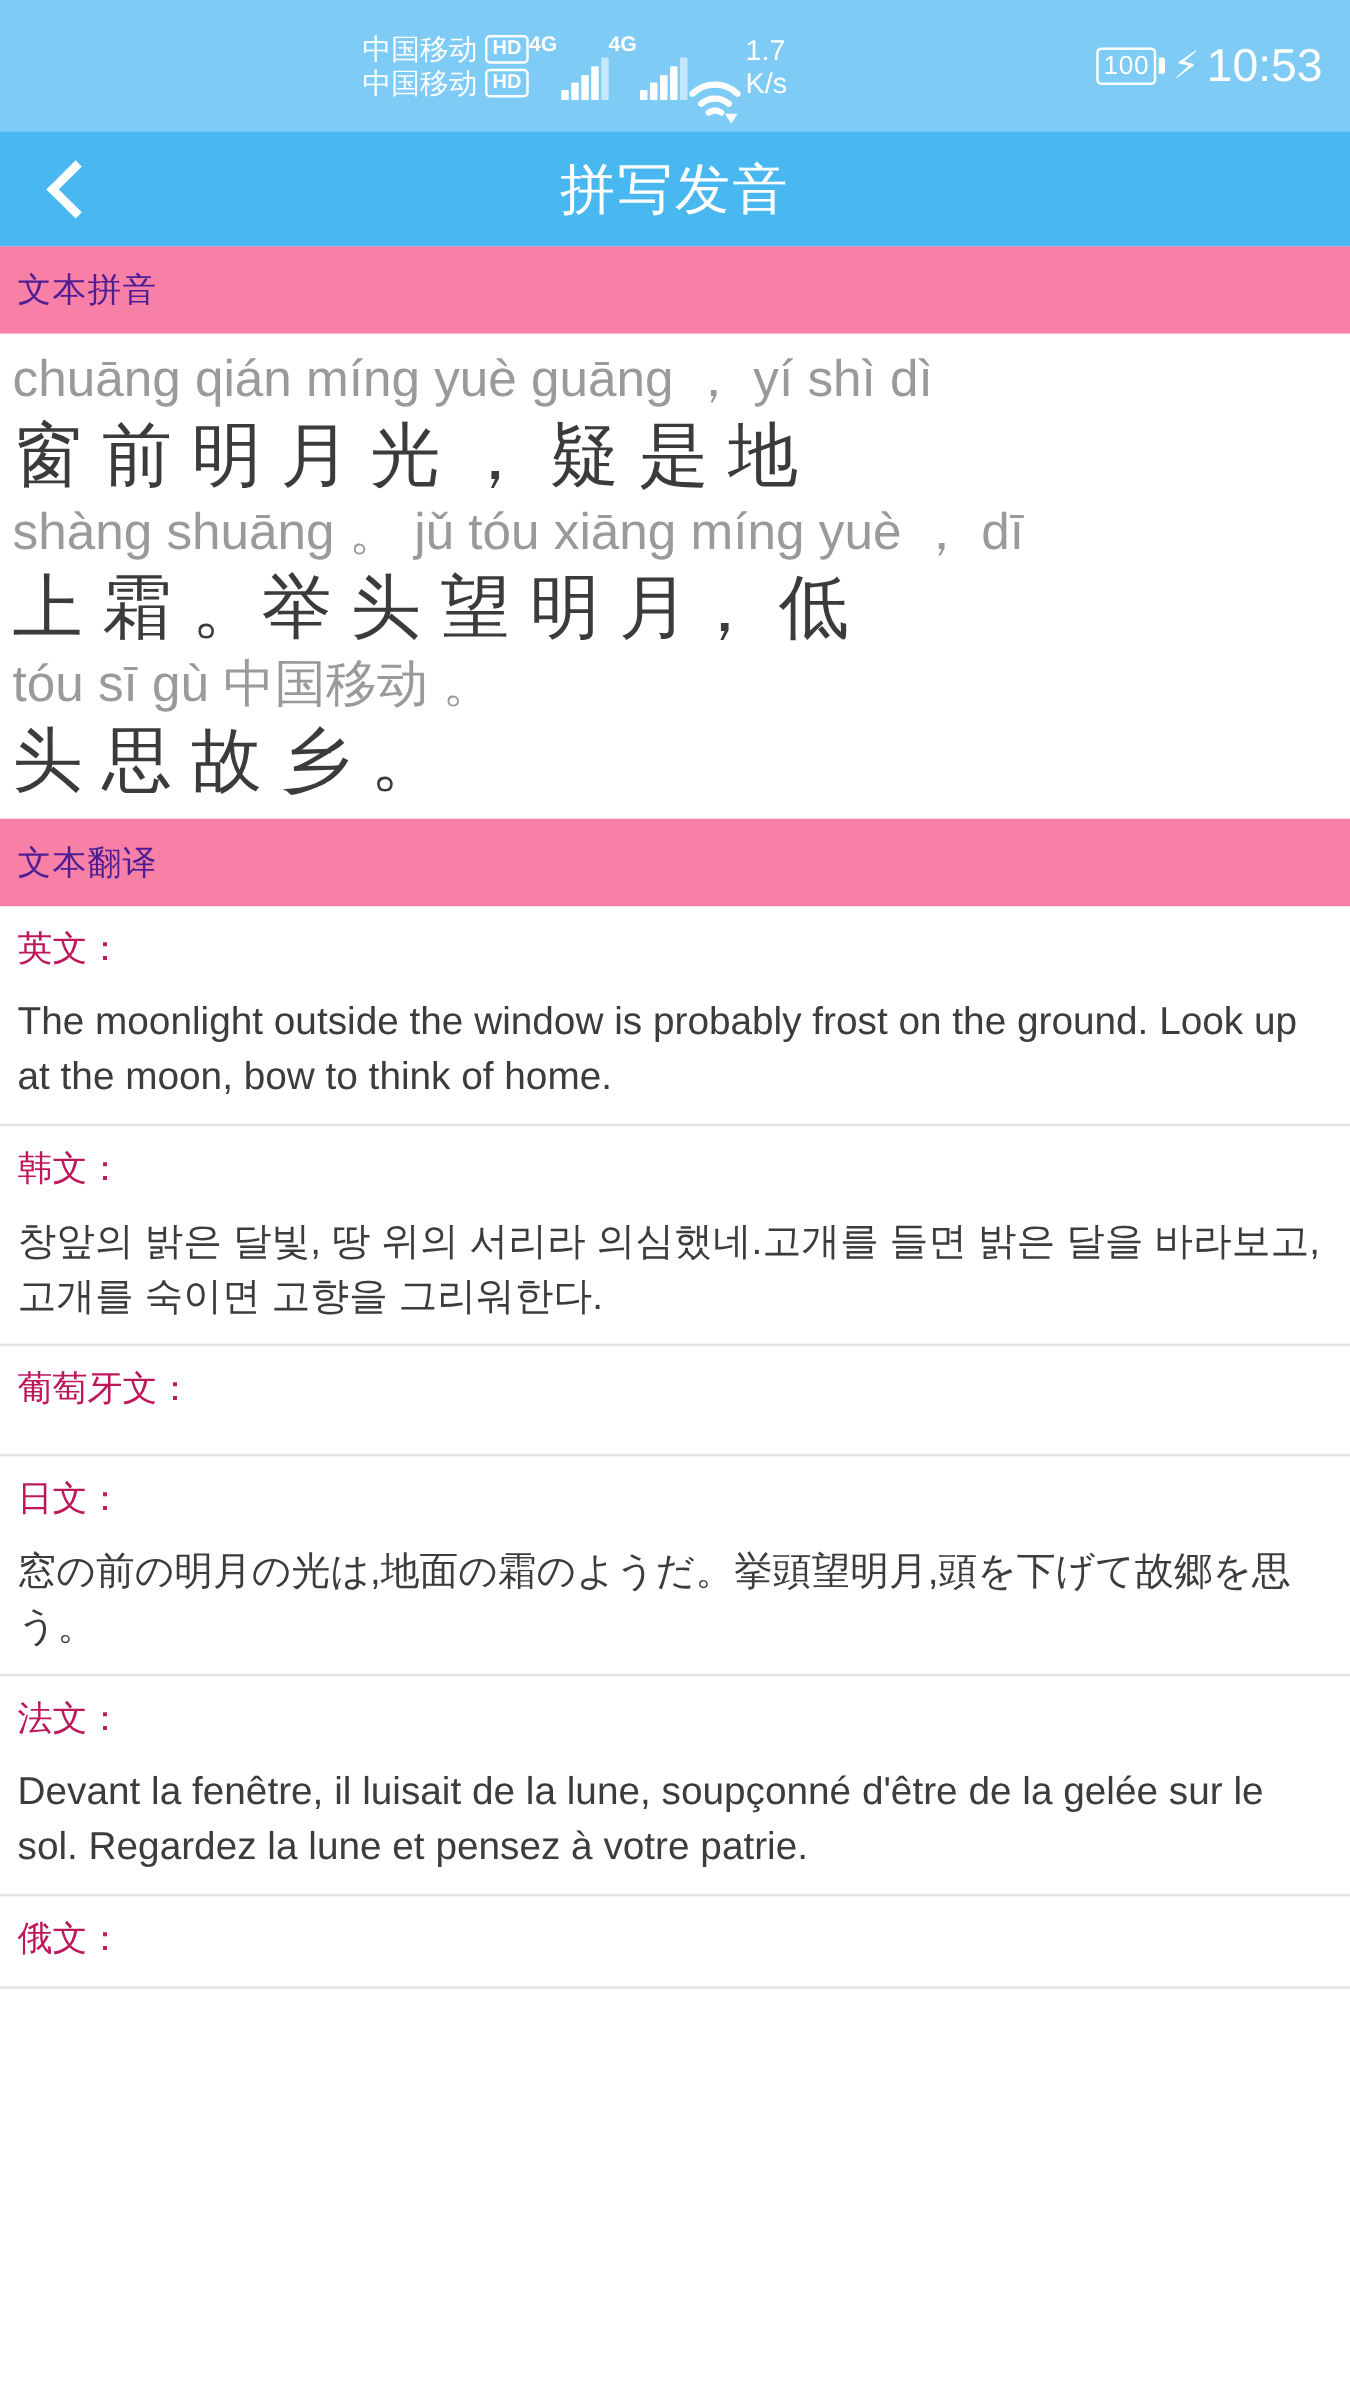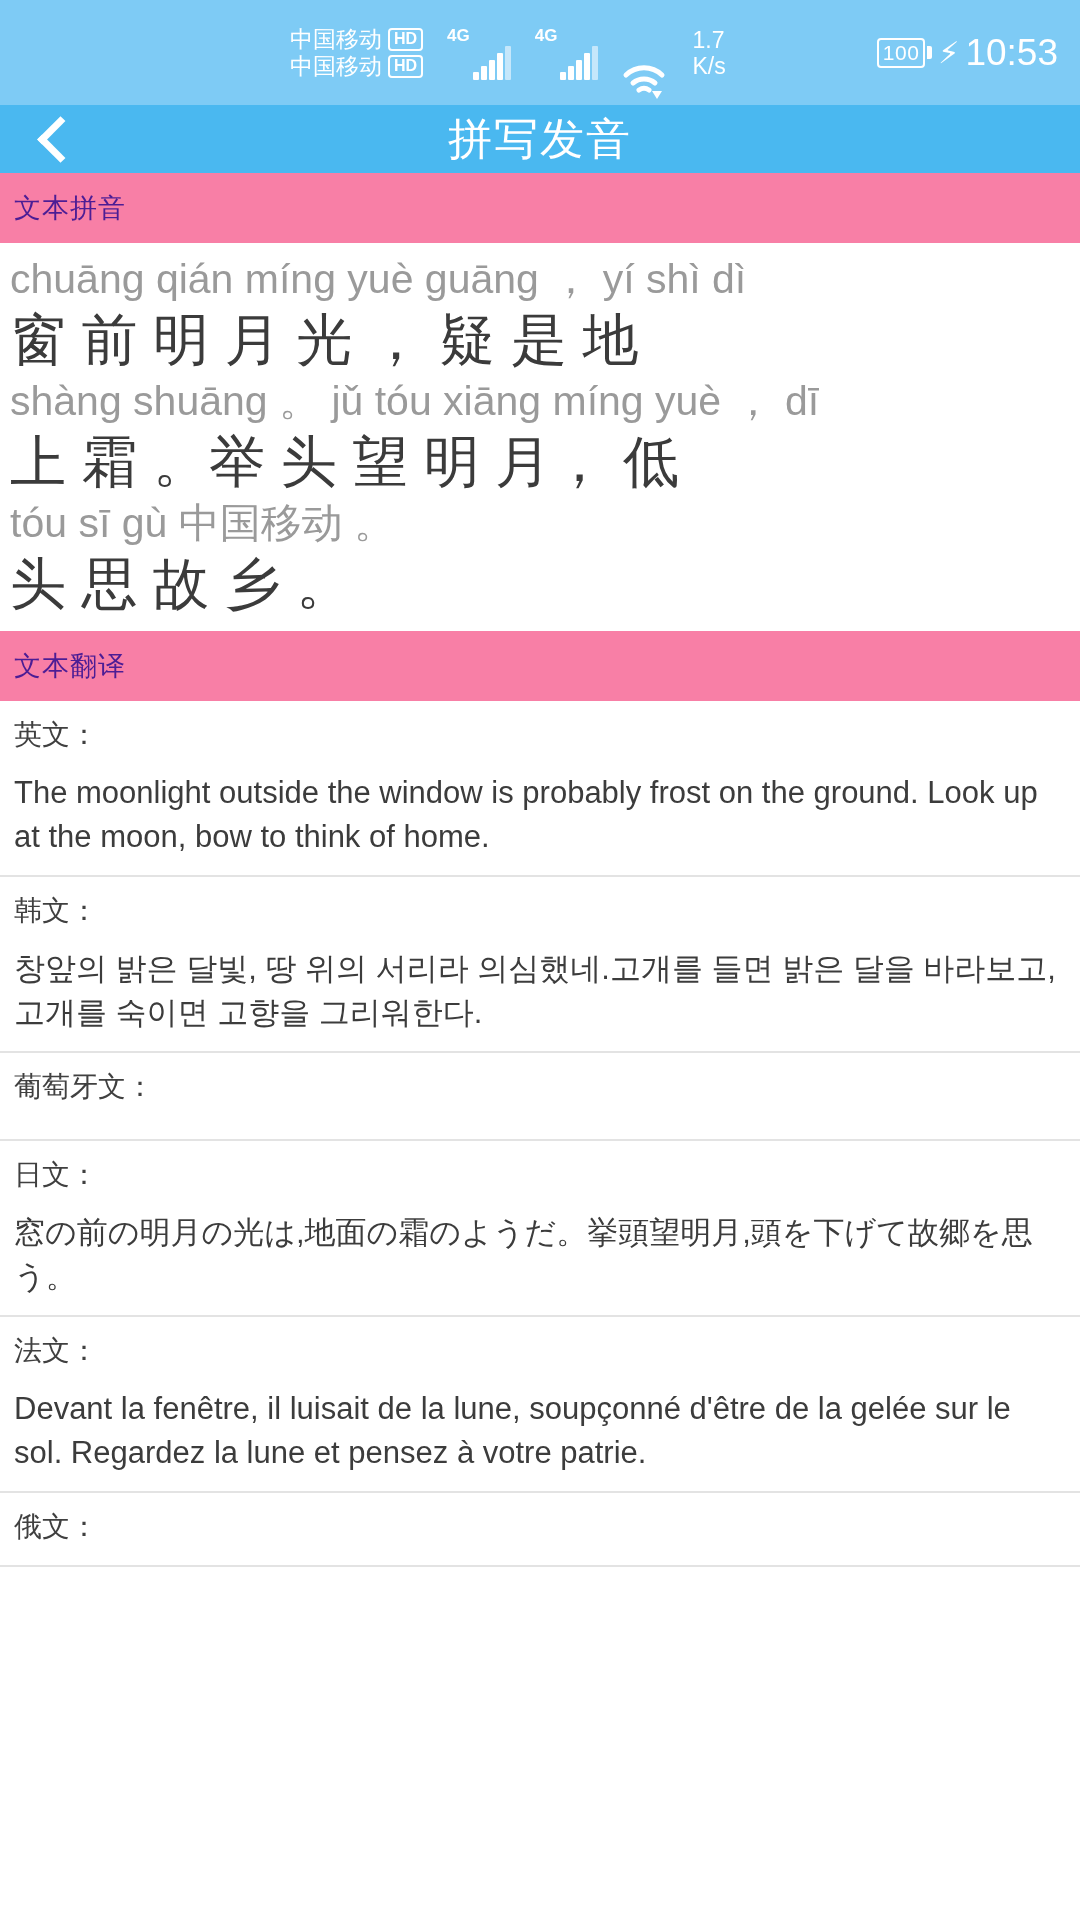--- a/index.html
+++ b/index.html
@@ -23,21 +23,21 @@
     position: relative;
     color: #ffffff;
   }
   .status-center {
     position: absolute;
     left: 290px;
     top: 0;
     height: 105px;
     display: flex;
     align-items: center;
-    gap: 24px;
+    gap: 0;
   }
   .carrier-stack {
     display: flex;
     flex-direction: column;
     justify-content: center;
     gap: 4px;
     line-height: 1;
   }
   .carrier-row {
     display: flex;
@@ -128,21 +128,21 @@
     height: 13px;
     background: #ffffff;
     border-radius: 0 2px 2px 0;
     margin-left: 2px;
   }
   .bolt { font-size: 30px; line-height: 30px; }
   .clock { font-size: 37px; letter-spacing: 0px; }
 
   
   .title-bar {
-    height: 68px;
+    height: 92px;
     background: #4ab8f0;
     display: flex;
     align-items: center;
     position: relative;
   }
   .back-btn {
     width: 110px;
     height: 90px;
     display: flex;
     align-items: center;
@@ -194,21 +194,21 @@
     font-size: 56px;
     line-height: 66px;
   }
 
   
   .trans-item {
     border-bottom: 2px solid #e3e3e3;
     padding: 12px 14px 16px 14px;
   }
   .trans-label {
-    color: #404040;
+    color: #be185d;
     font-size: 28px;
     line-height: 44px;
     padding-bottom: 14px;
   }
   .trans-body {
     color: #3c3c3c;
     font-size: 31px;
     line-height: 44px;
   }
   .trans-item.last .trans-label { padding-bottom: 0; }

